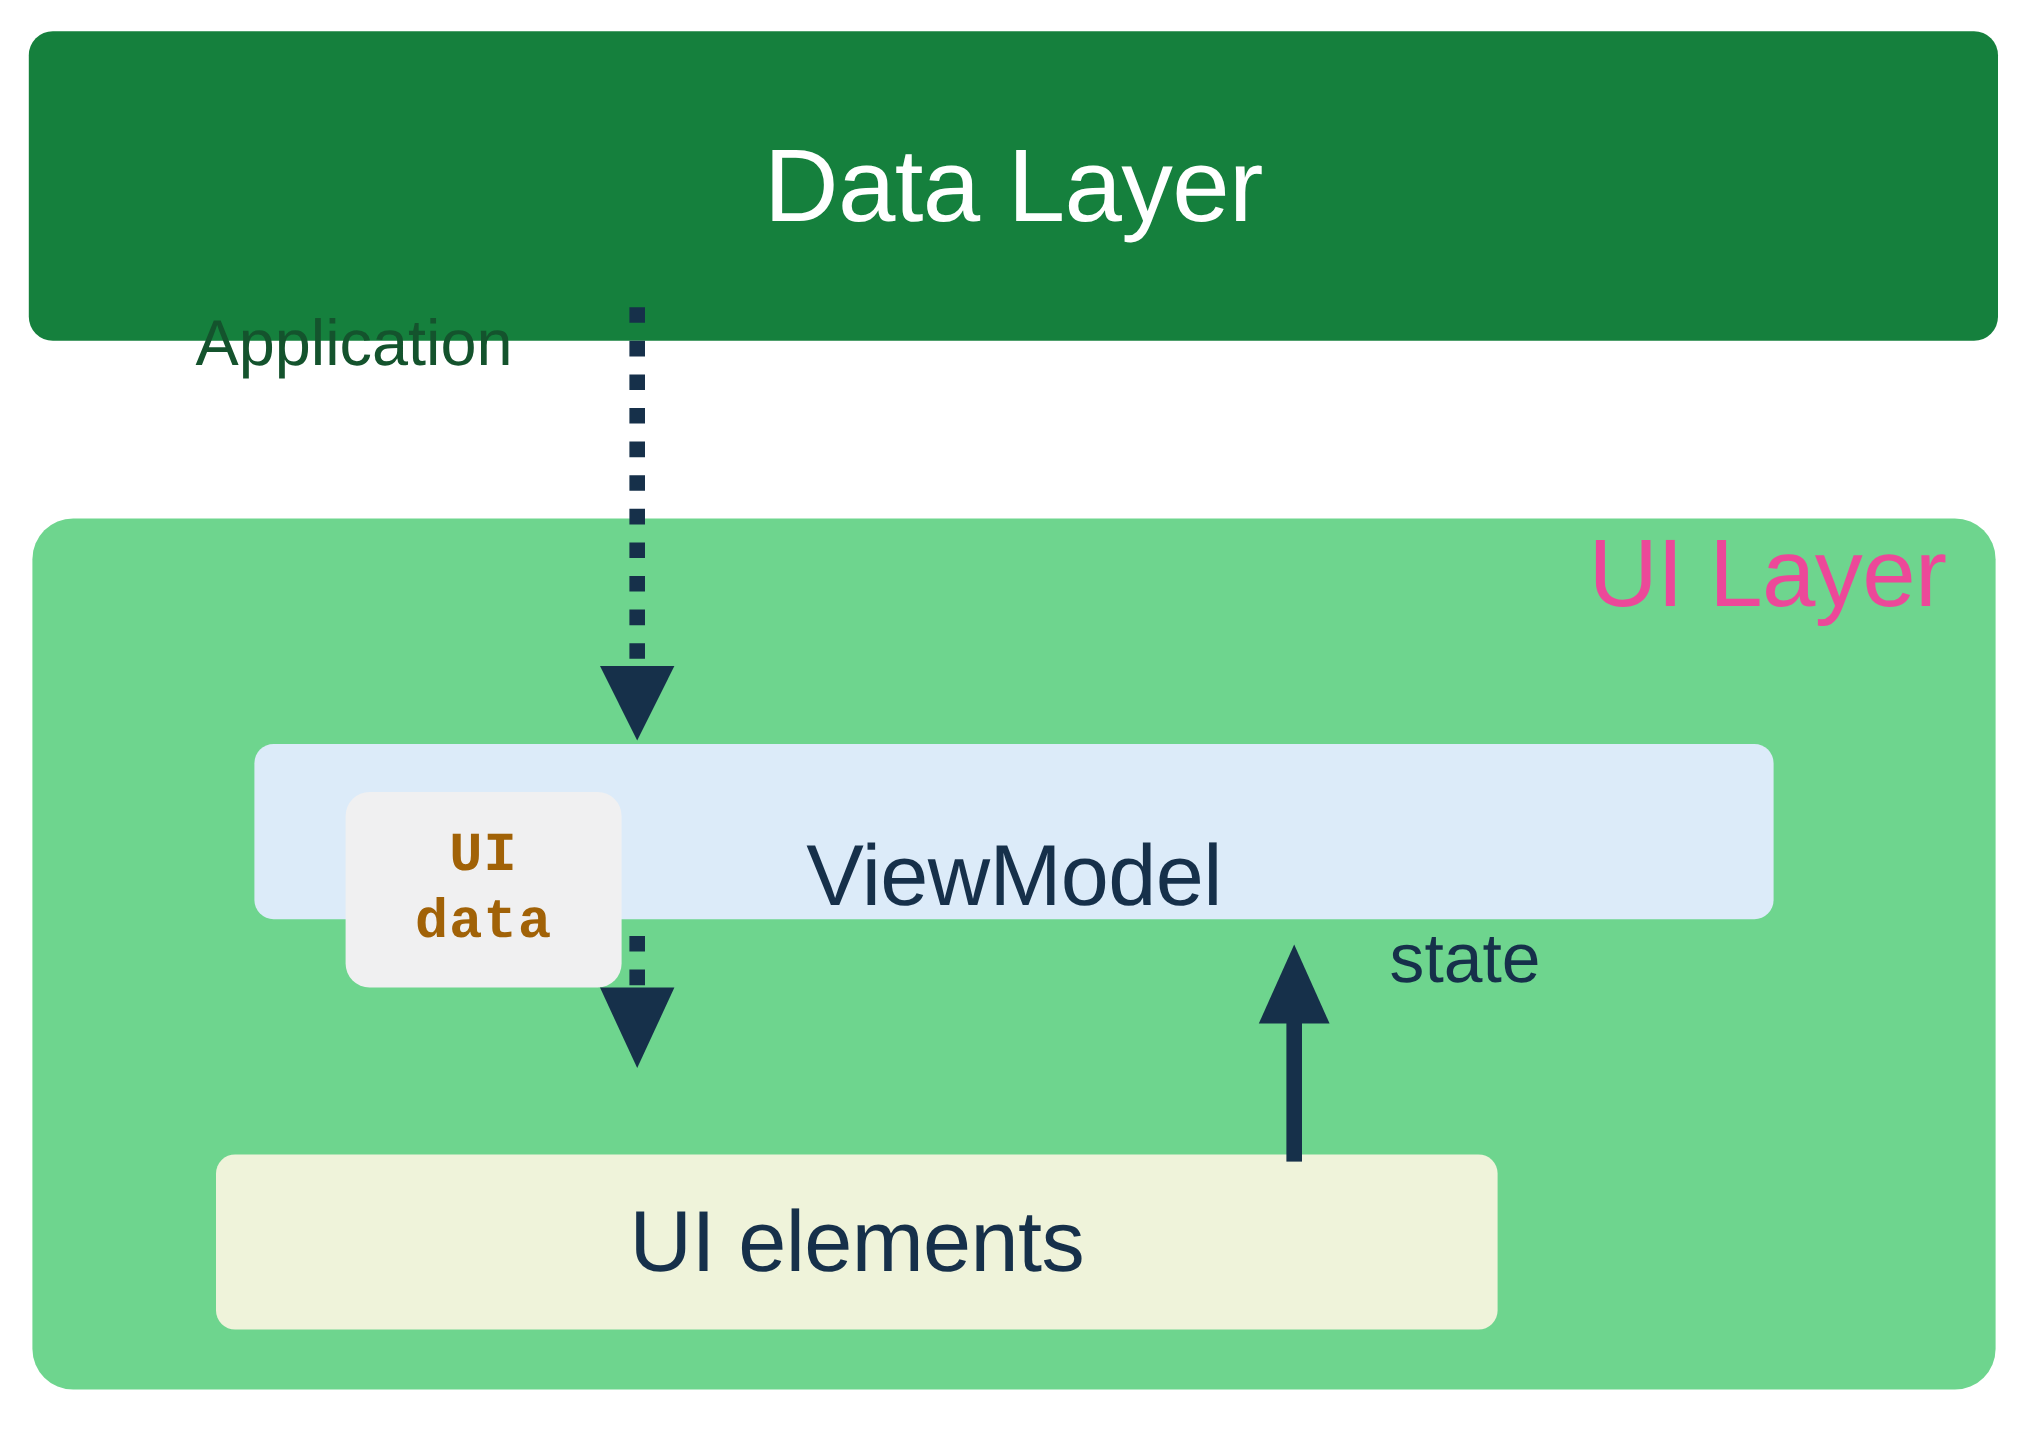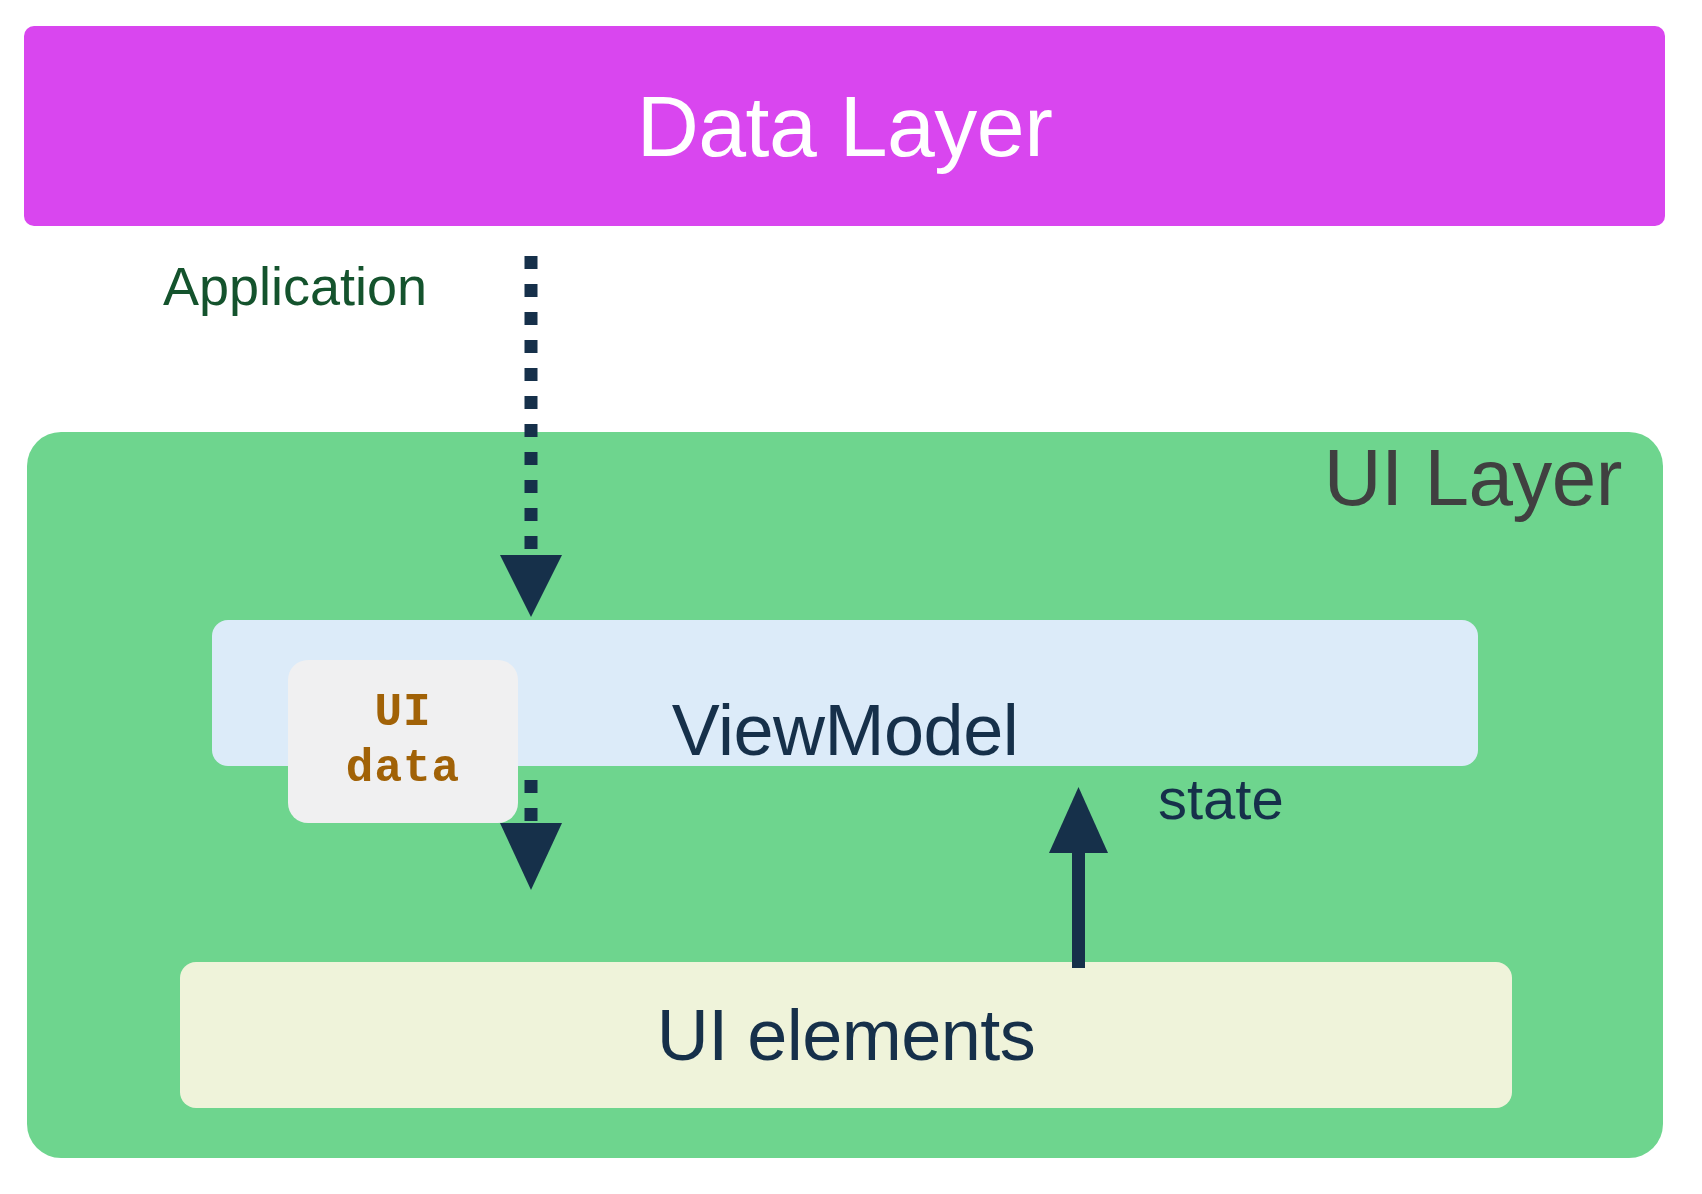--- a/index.html
+++ b/index.html
@@ -19,23 +19,23 @@
     height: 1194px;
     background: #ffffff;
   }
 
   
   .data-layer-box {
     position: absolute;
     left: 24px;
     top: 26px;
     width: 1641px;
-    height: 200px;
-    background: #d946ef;
-    border-radius: 10px;
+    height: 258px;
+    background: #15803d;
+    border-radius: 20px;
     display: flex;
     align-items: center;
     justify-content: center;
   }
   .data-layer-title {
     color: #ffffff;
     font-size: 86px;
     font-weight: 400;
     letter-spacing: -0.5px;
     line-height: 1;
@@ -63,21 +63,21 @@
     top: 432px;
     width: 1636px;
     height: 726px;
     background: #6ed58e;
     border-radius: 34px;
   }
   .ui-layer-title {
     position: absolute;
     right: 80px;
     top: 438px;
-    color: #404040;
+    color: #ec4899;
     font-size: 80px;
     font-weight: 400;
     line-height: 1;
     letter-spacing: -0.5px;
     font-family: "Liberation Sans", sans-serif;
   }
 
   
   .viewmodel-box {
     position: absolute;
@@ -127,21 +127,21 @@
     line-height: 1.12;
     font-family: "Liberation Mono", "DejaVu Sans Mono", monospace;
     letter-spacing: 1px;
   }
 
   
   .ui-elements-box {
     position: absolute;
     left: 180px;
     top: 962px;
-    width: 1332px;
+    width: 1068px;
     height: 146px;
     background: #eff3da;
     border-radius: 16px;
     display: flex;
     align-items: center;
     justify-content: center;
   }
   .ui-elements-label {
     color: #16304a;
     font-size: 72px;

